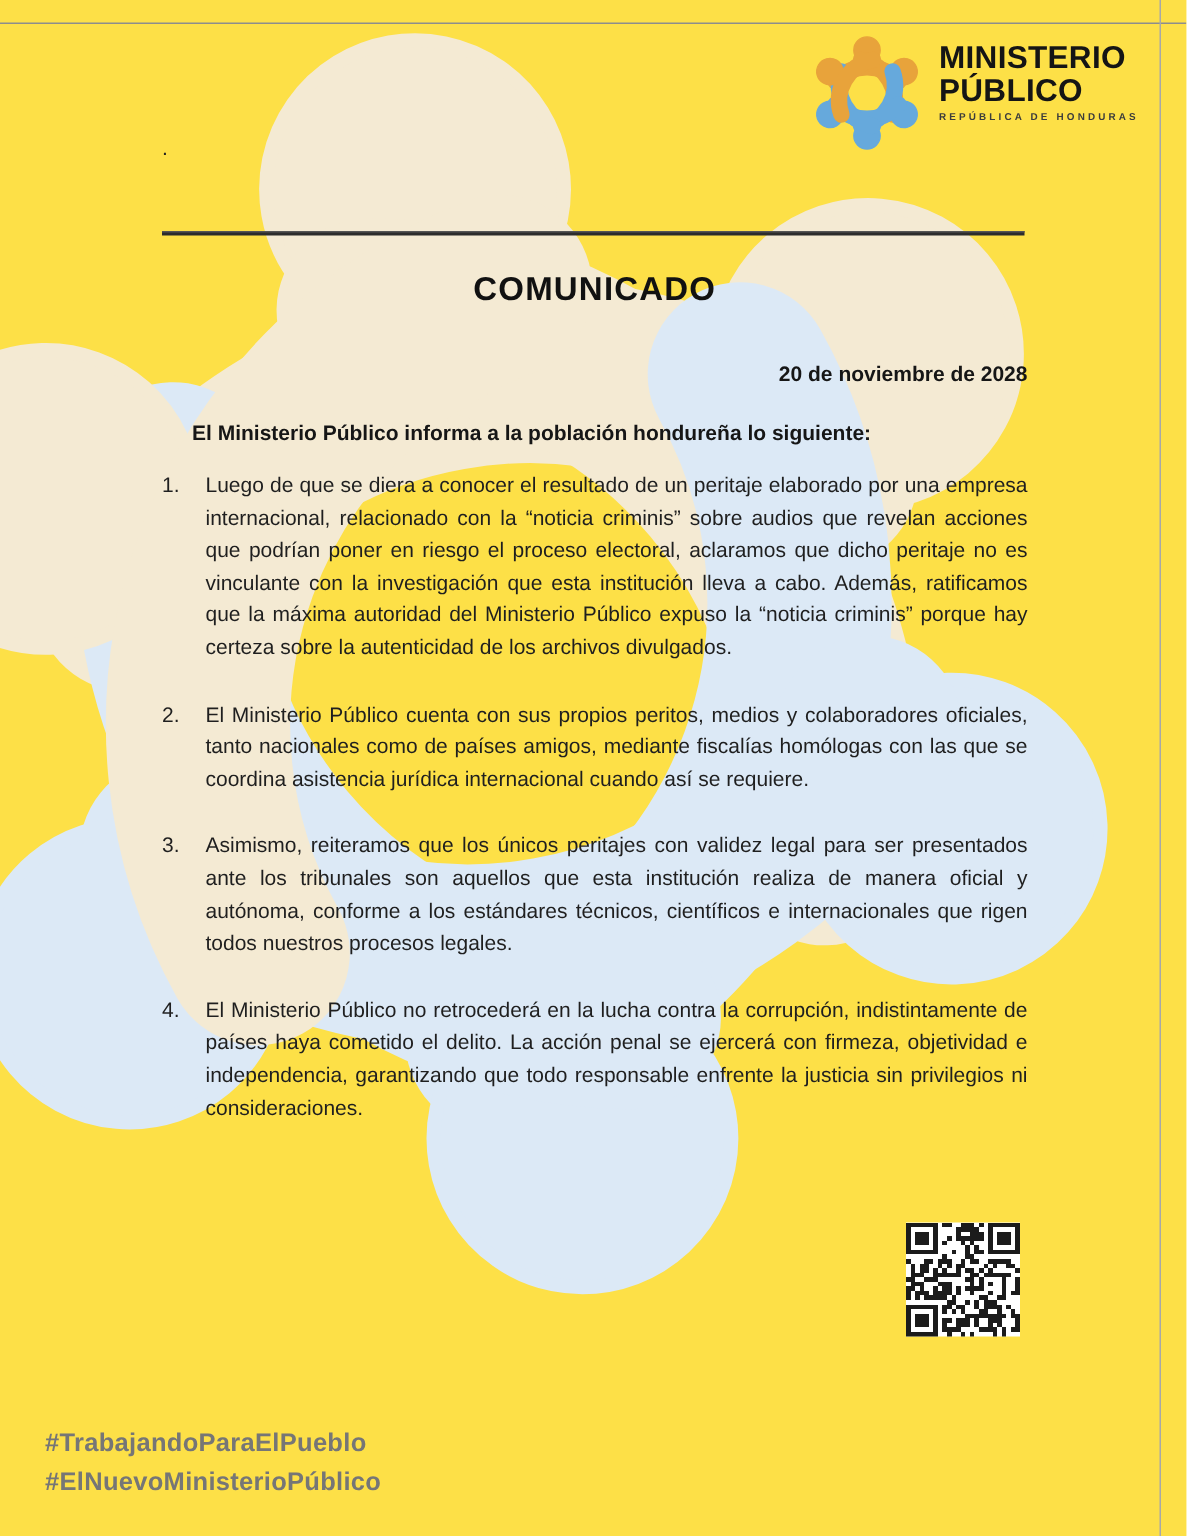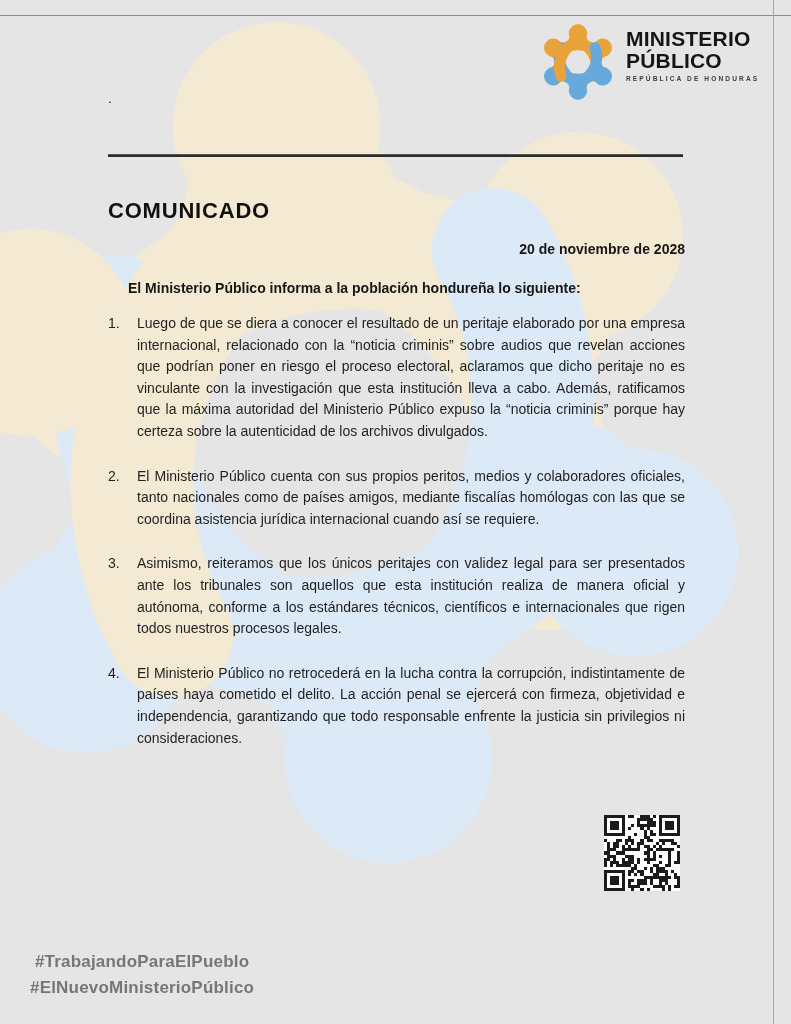--- a/index.html
+++ b/index.html
@@ -4,21 +4,21 @@
 <style>
   * { margin: 0; padding: 0; box-sizing: border-box; }
   html, body { background: #ffffff; }
   body {
     width: 791px; height: 1024px;
     font-family: "Liberation Sans", sans-serif;
     color: #1f1f1f;
     position: relative;
     overflow: hidden;
   }
-  .page { position: relative; width: 791px; height: 1024px; overflow: hidden; background: #e5e5e5; }
+  .page { position: relative; width: 791px; height: 1024px; overflow: hidden; background: #fde047; }
 
   
   .watermark {
     position: absolute; left: -140px; top: -30px;
     width: 945px; height: 945px;
     transform: rotate(-10deg);
     z-index: 0;
   }
   .wo { fill: var(--wm-beige); stroke: var(--wm-beige); }
   .wb { fill: var(--wm-blue);  stroke: var(--wm-blue); }
@@ -35,22 +35,22 @@
   .fo { fill: var(--logo-orange); stroke: var(--logo-orange); }
   .fb { fill: var(--logo-blue);  stroke: var(--logo-blue); }
   .logo-text { margin-left: 6px; padding-top: 8px; }
   .logo-name { font-weight: 700; font-size: 21px; line-height: 22px; color: #151515; letter-spacing: 0.2px; }
   .logo-sub  { margin-top: 3px; font-weight: 700; font-size: 6.6px; letter-spacing: 2.1px; color: #3c3c3c; white-space: nowrap; }
 
   .stray-dot { position: absolute; left: 108px; top: 90px; font-size: 14px; color: #222; z-index: 3; }
 
   
   .title {
-    position: absolute; left: 108px; top: 198px; width: 577px;
-    font-weight: 700; font-size: 22px; letter-spacing: 0.8px; color: #111;
+    position: absolute; left: 108px; top: 180px; width: 577px;
+    text-align: center; font-weight: 700; font-size: 22px; letter-spacing: 0.8px; color: #111;
     z-index: 3;
   }
   .date {
     position: absolute; left: 108px; top: 241px; width: 577px;
     text-align: right; font-weight: 700; font-size: 14px; color: #161616;
     z-index: 3;
   }
   .intro {
     position: absolute; left: 108px; top: 280px; width: 577px;
     font-weight: 700; font-size: 14px; color: #161616;
@@ -64,21 +64,21 @@
     font-size: 14px; line-height: 21.6px; color: #1f1f1f;
     text-align: justify;
   }
 
   
   .qr { position: absolute; left: 604px; top: 815px; width: 76px; height: 76px; z-index: 3; background: #fff; }
   .qr svg { width: 100%; height: 100%; fill: #1b1b1b; shape-rendering: crispEdges; }
 
   
   .hashtags { position: absolute; left: 30px; top: 949px; z-index: 3; }
-  .hashtag { font-weight: 700; font-size: 17px; line-height: 26px; color: var(--hashtag-gray); letter-spacing: 0.2px; text-align: center; }
+  .hashtag { font-weight: 700; font-size: 17px; line-height: 26px; color: var(--hashtag-gray); letter-spacing: 0.2px; }
   .brand {
     position: absolute; right: 35px; top: 978px; z-index: 3;
     font-weight: 700; font-size: 23px; letter-spacing: 2.5px; color: #0c0c0c; white-space: nowrap;
   }
 </style>
 </head>
 <body>
 
 <div class="page">
 

